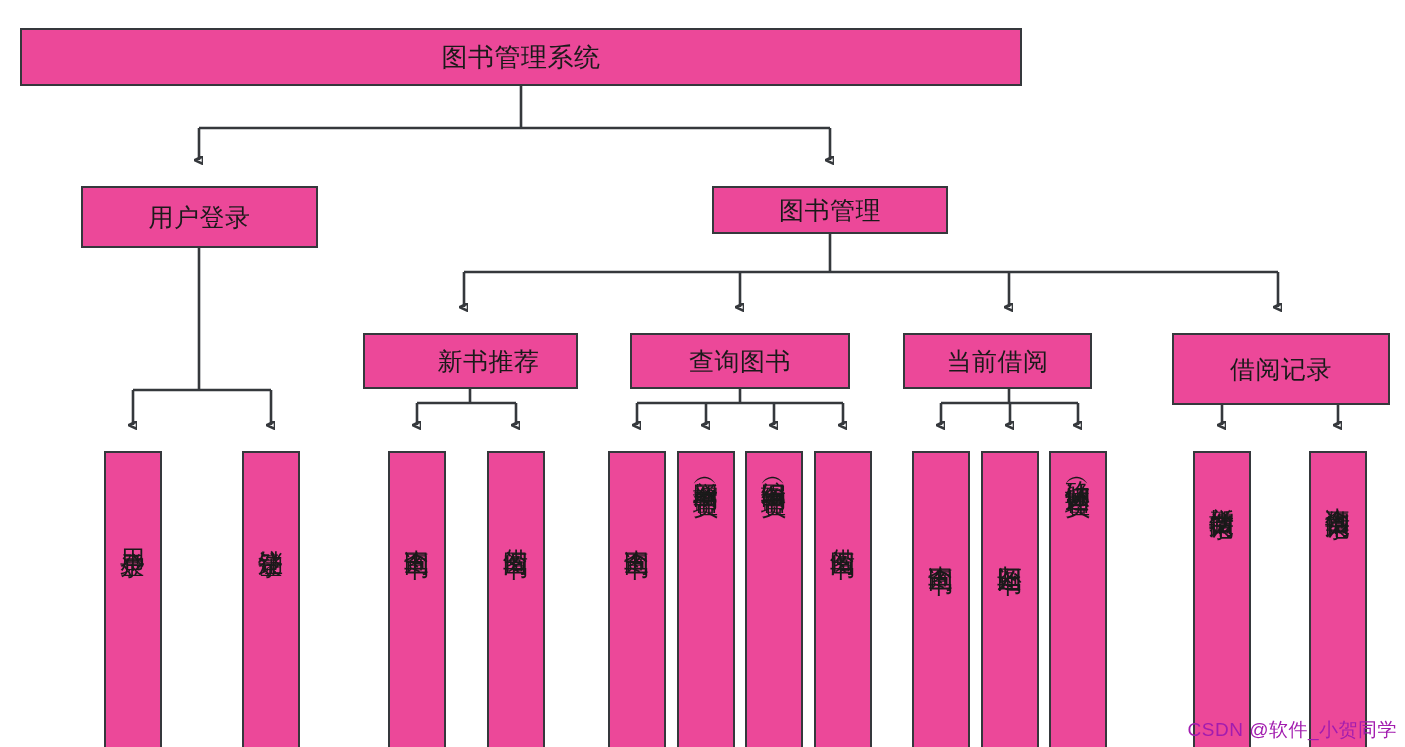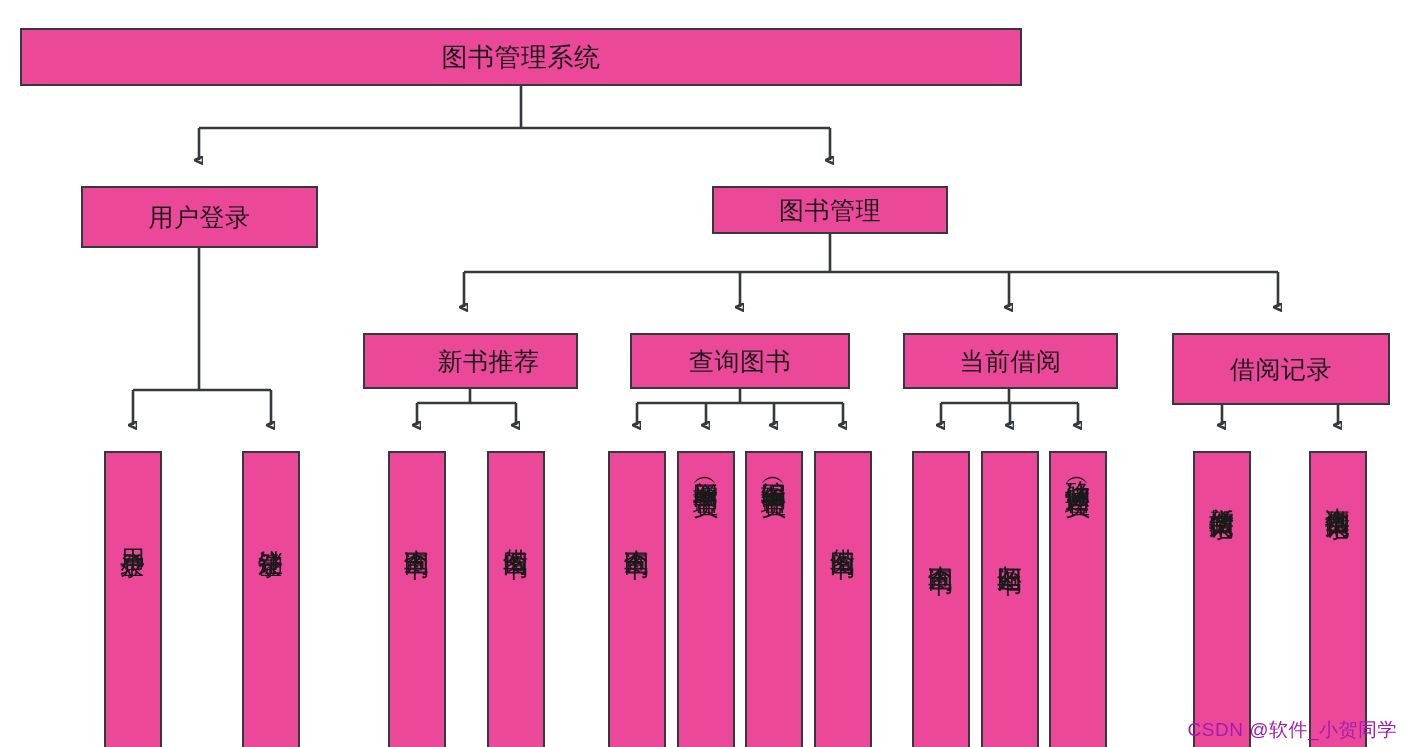--- a/index.html
+++ b/index.html
@@ -134,21 +134,21 @@
   <div class="node h-node" style="left:712px;top:170px;width:236px;height:48px;">
     <span class="label">图书管理</span>
   </div>
 
   <div class="node h-node" style="left:363px;top:317px;width:215px;height:56px;padding-left:36px;">
     <span class="label">新书推荐</span>
   </div>
   <div class="node h-node" style="left:630px;top:317px;width:220px;height:56px;">
     <span class="label">查询图书</span>
   </div>
-  <div class="node h-node" style="left:903px;top:317px;width:215px;height:56px;">
+  <div class="node h-node" style="left:903px;top:317px;width:189px;height:56px;">
     <span class="label">当前借阅</span>
   </div>
   <div class="node h-node" style="left:1172px;top:317px;width:218px;height:72px;">
     <span class="label">借阅记录</span>
   </div>
 
   <div class="node leaf pad-a" style="left:104px;top:435px;width:58px;height:298px;">
     <span class="label">用户登录</span>
   </div>
   <div class="node leaf pad-a" style="left:242px;top:435px;width:58px;height:298px;">

